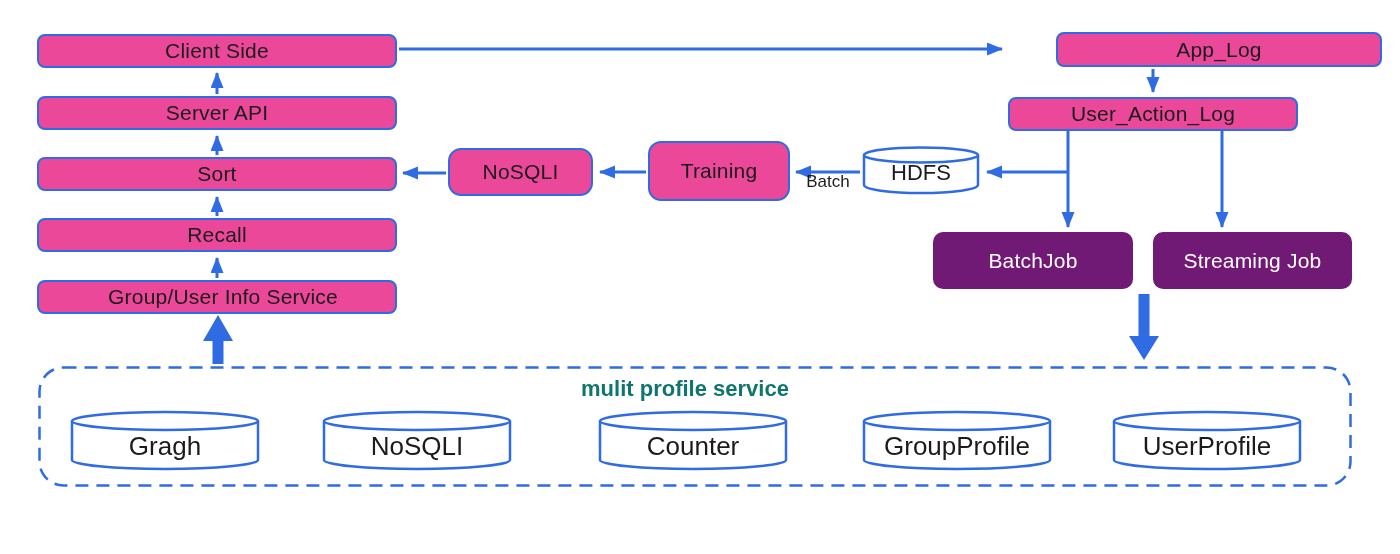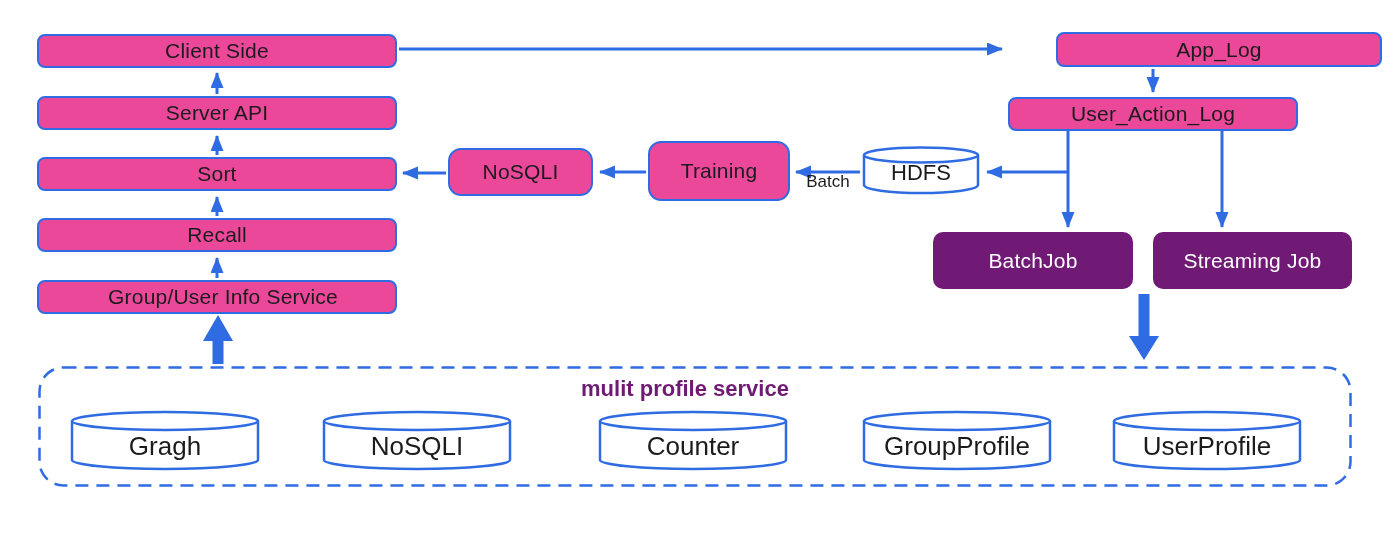--- a/index.html
+++ b/index.html
@@ -82,21 +82,21 @@
     width: 1314px; height: 121px;
   }
   #profile-title {
     position: absolute;
     left: 38px; top: 376px;
     width: 1314px;
     text-align: center;
     transform: translateX(-10px);
     font-size: 22px;
     font-weight: 700;
-    color: #701a75;
+    color: #0f766e;
   }
 </style>
 </head>
 <body>
 
 <div id="canvas">
 
   <svg id="edges" width="1400" height="554" viewBox="0 0 1400 554">
     <defs>
       <marker id="arr" markerUnits="userSpaceOnUse" markerWidth="18" markerHeight="14" refX="15" refY="6.5" orient="auto">

